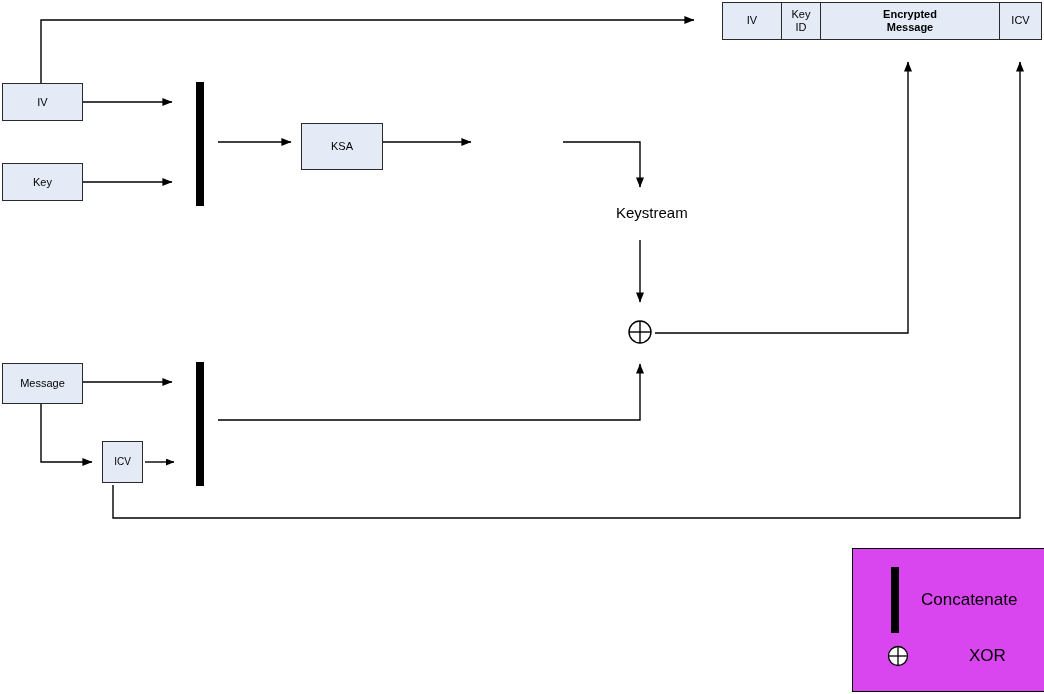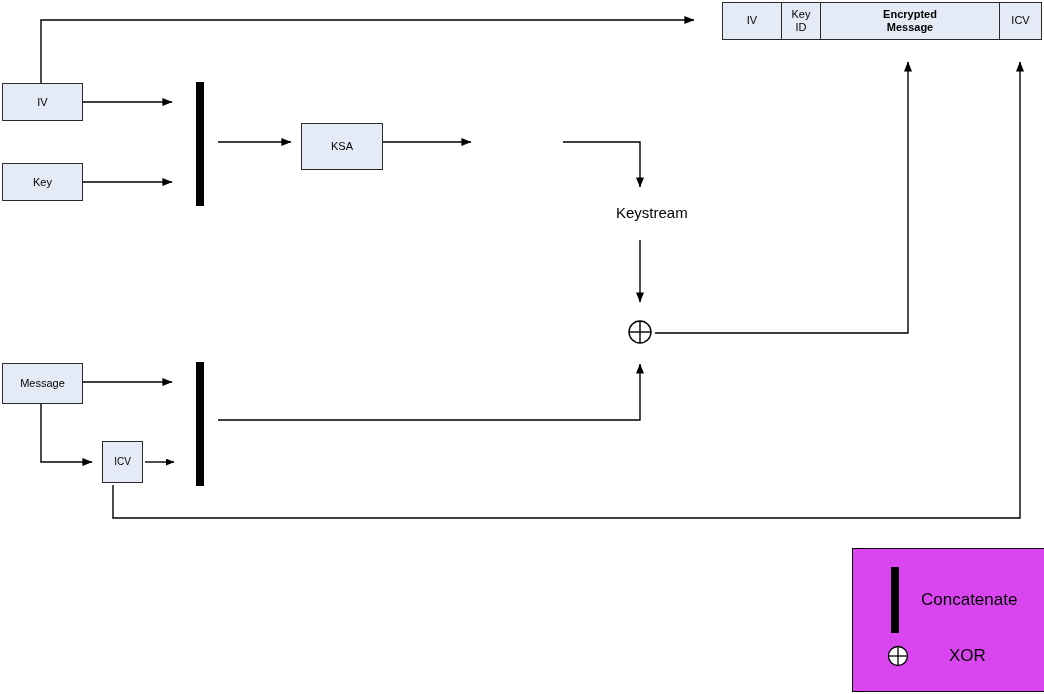--- a/index.html
+++ b/index.html
@@ -21,21 +21,21 @@
   .cell-keyid{width:39px;}
   .cell-enc{flex:1;font-weight:bold;}
   .cell-icv{width:41px;}
 
   .barlabel{position:absolute;font-size:15px;color:#000;white-space:nowrap;}
 
   .legend{position:absolute;left:852px;top:548px;width:220px;height:144px;
           box-sizing:border-box;border:1px solid #000;background:#d946ef;}
   .legend .lrow{position:absolute;display:flex;align-items:center;}
   .lrow-cat{left:38px;top:18px;}
-  .lrow-xor{left:34px;top:96px;}
+  .lrow-xor{left:34px;top:96px;gap:20px;}
   .legend .catbar{width:8px;height:66px;background:#000;}
   .legend .cattext{font-size:17px;margin-left:22px;}
   .legend .xortext{font-size:17px;margin-left:40px;}
   .xorglyph{display:inline-block;width:22px;height:22px;position:relative;}
 </style>
 </head>
 <body>
 
 <div id="diagram">
 

